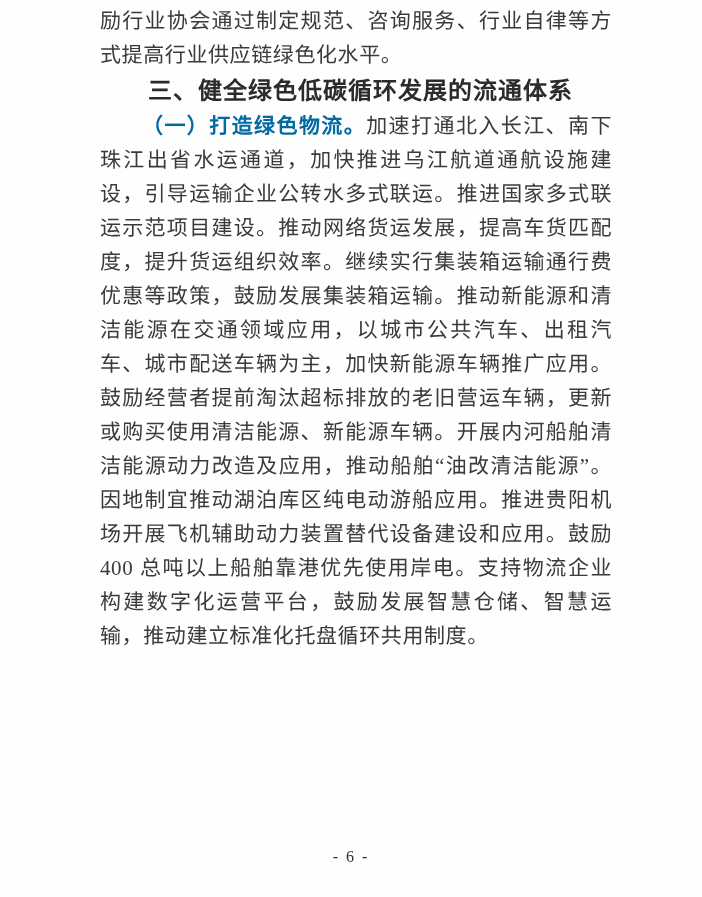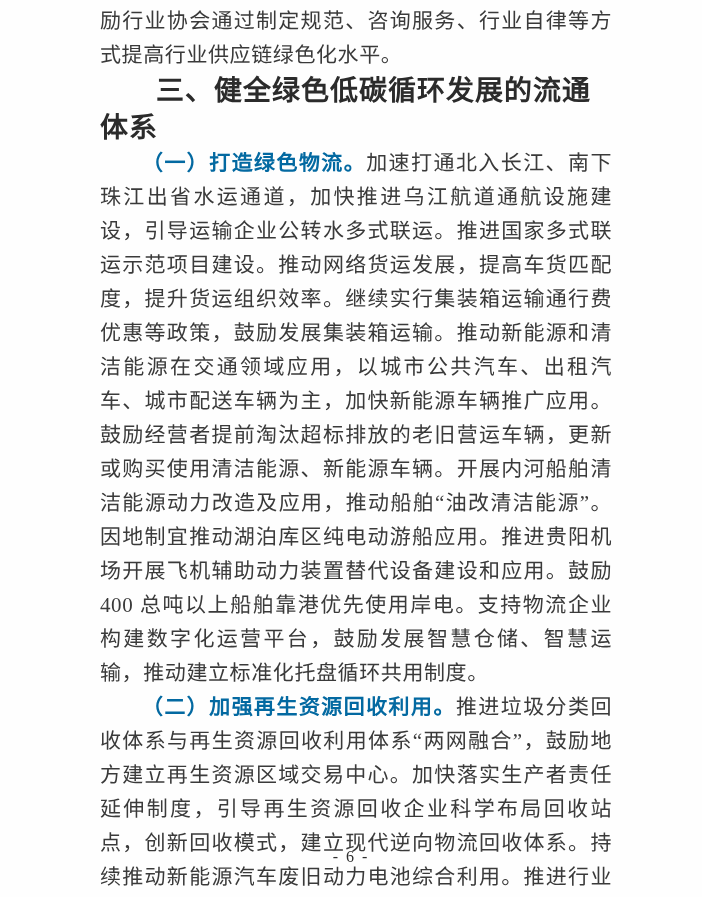--- a/index.html
+++ b/index.html
@@ -33,21 +33,21 @@
   }
   p.indented {
     text-indent: 2em;
   }
   .section-heading {
     margin: 0;
     padding: 0;
     font-family: "Liberation Sans", "DejaVu Sans", sans-serif;
     font-weight: bold;
     color: #2b2b2b;
-    font-size: 28px;
+    font-size: 24px;
     line-height: 37px;
     text-indent: 2em;
     letter-spacing: 1px;
   }
   .para-lead {
     font-weight: bold;
     color: #0369a1;
   }
   .page-footer {
     position: absolute;
@@ -66,18 +66,17 @@
 
 <div class="page">
   <div class="content">
 
     <p class="body-text">励行业协会通过制定规范、咨询服务、行业自律等方式提高行业供应链绿色化水平。</p>
 
     <h2 class="section-heading">三、健全绿色低碳循环发展的流通体系</h2>
 
     <p class="body-text indented"><span class="para-lead">（一）打造绿色物流。</span><span>加速打通北入长江、南下珠江出省水运通道，加快推进乌江航道通航设施建设，引导运输企业公转水多式联运。推进国家多式联运示范项目建设。推动网络货运发展，提高车货匹配度，提升货运组织效率。继续实行集装箱运输通行费优惠等政策，鼓励发展集装箱运输。推动新能源和清洁能源在交通领域应用，以城市公共汽车、出租汽车、城市配送车辆为主，加快新能源车辆推广应用。鼓励经营者提前淘汰超标排放的老旧营运车辆，更新或购买使用清洁能源、新能源车辆。开展内河船舶清洁能源动力改造及应用，推动船舶“油改清洁能源”。因地制宜推动湖泊库区纯电动游船应用。推进贵阳机场开展飞机辅助动力装置替代设备建设和应用。鼓励 400 总吨以上船舶靠港优先使用岸电。支持物流企业构建数字化运营平台，鼓励发展智慧仓储、智慧运输，推动建立标准化托盘循环共用制度。</span></p>
 
-    <p class="body-text indented"><span class="para-lead">（二）加强再生资源回收利用。</span><span>推进垃圾分类回收体系与再生资源回收利用体系“两网融合”，鼓励地方建立再生资源区域交易中心。加快落实生产者责任延伸制度，引导再生资源回收企业科学布局回收站点，创新回收模式，建立现代逆向物流回收体系。持续推动新能源汽车废旧动力电池综合利用。推进行业协会和重点企业利用互联</span></p>
 
   </div>
 
   <div class="page-footer">- 6 -</div>
 </div>
 
 </body></html>

